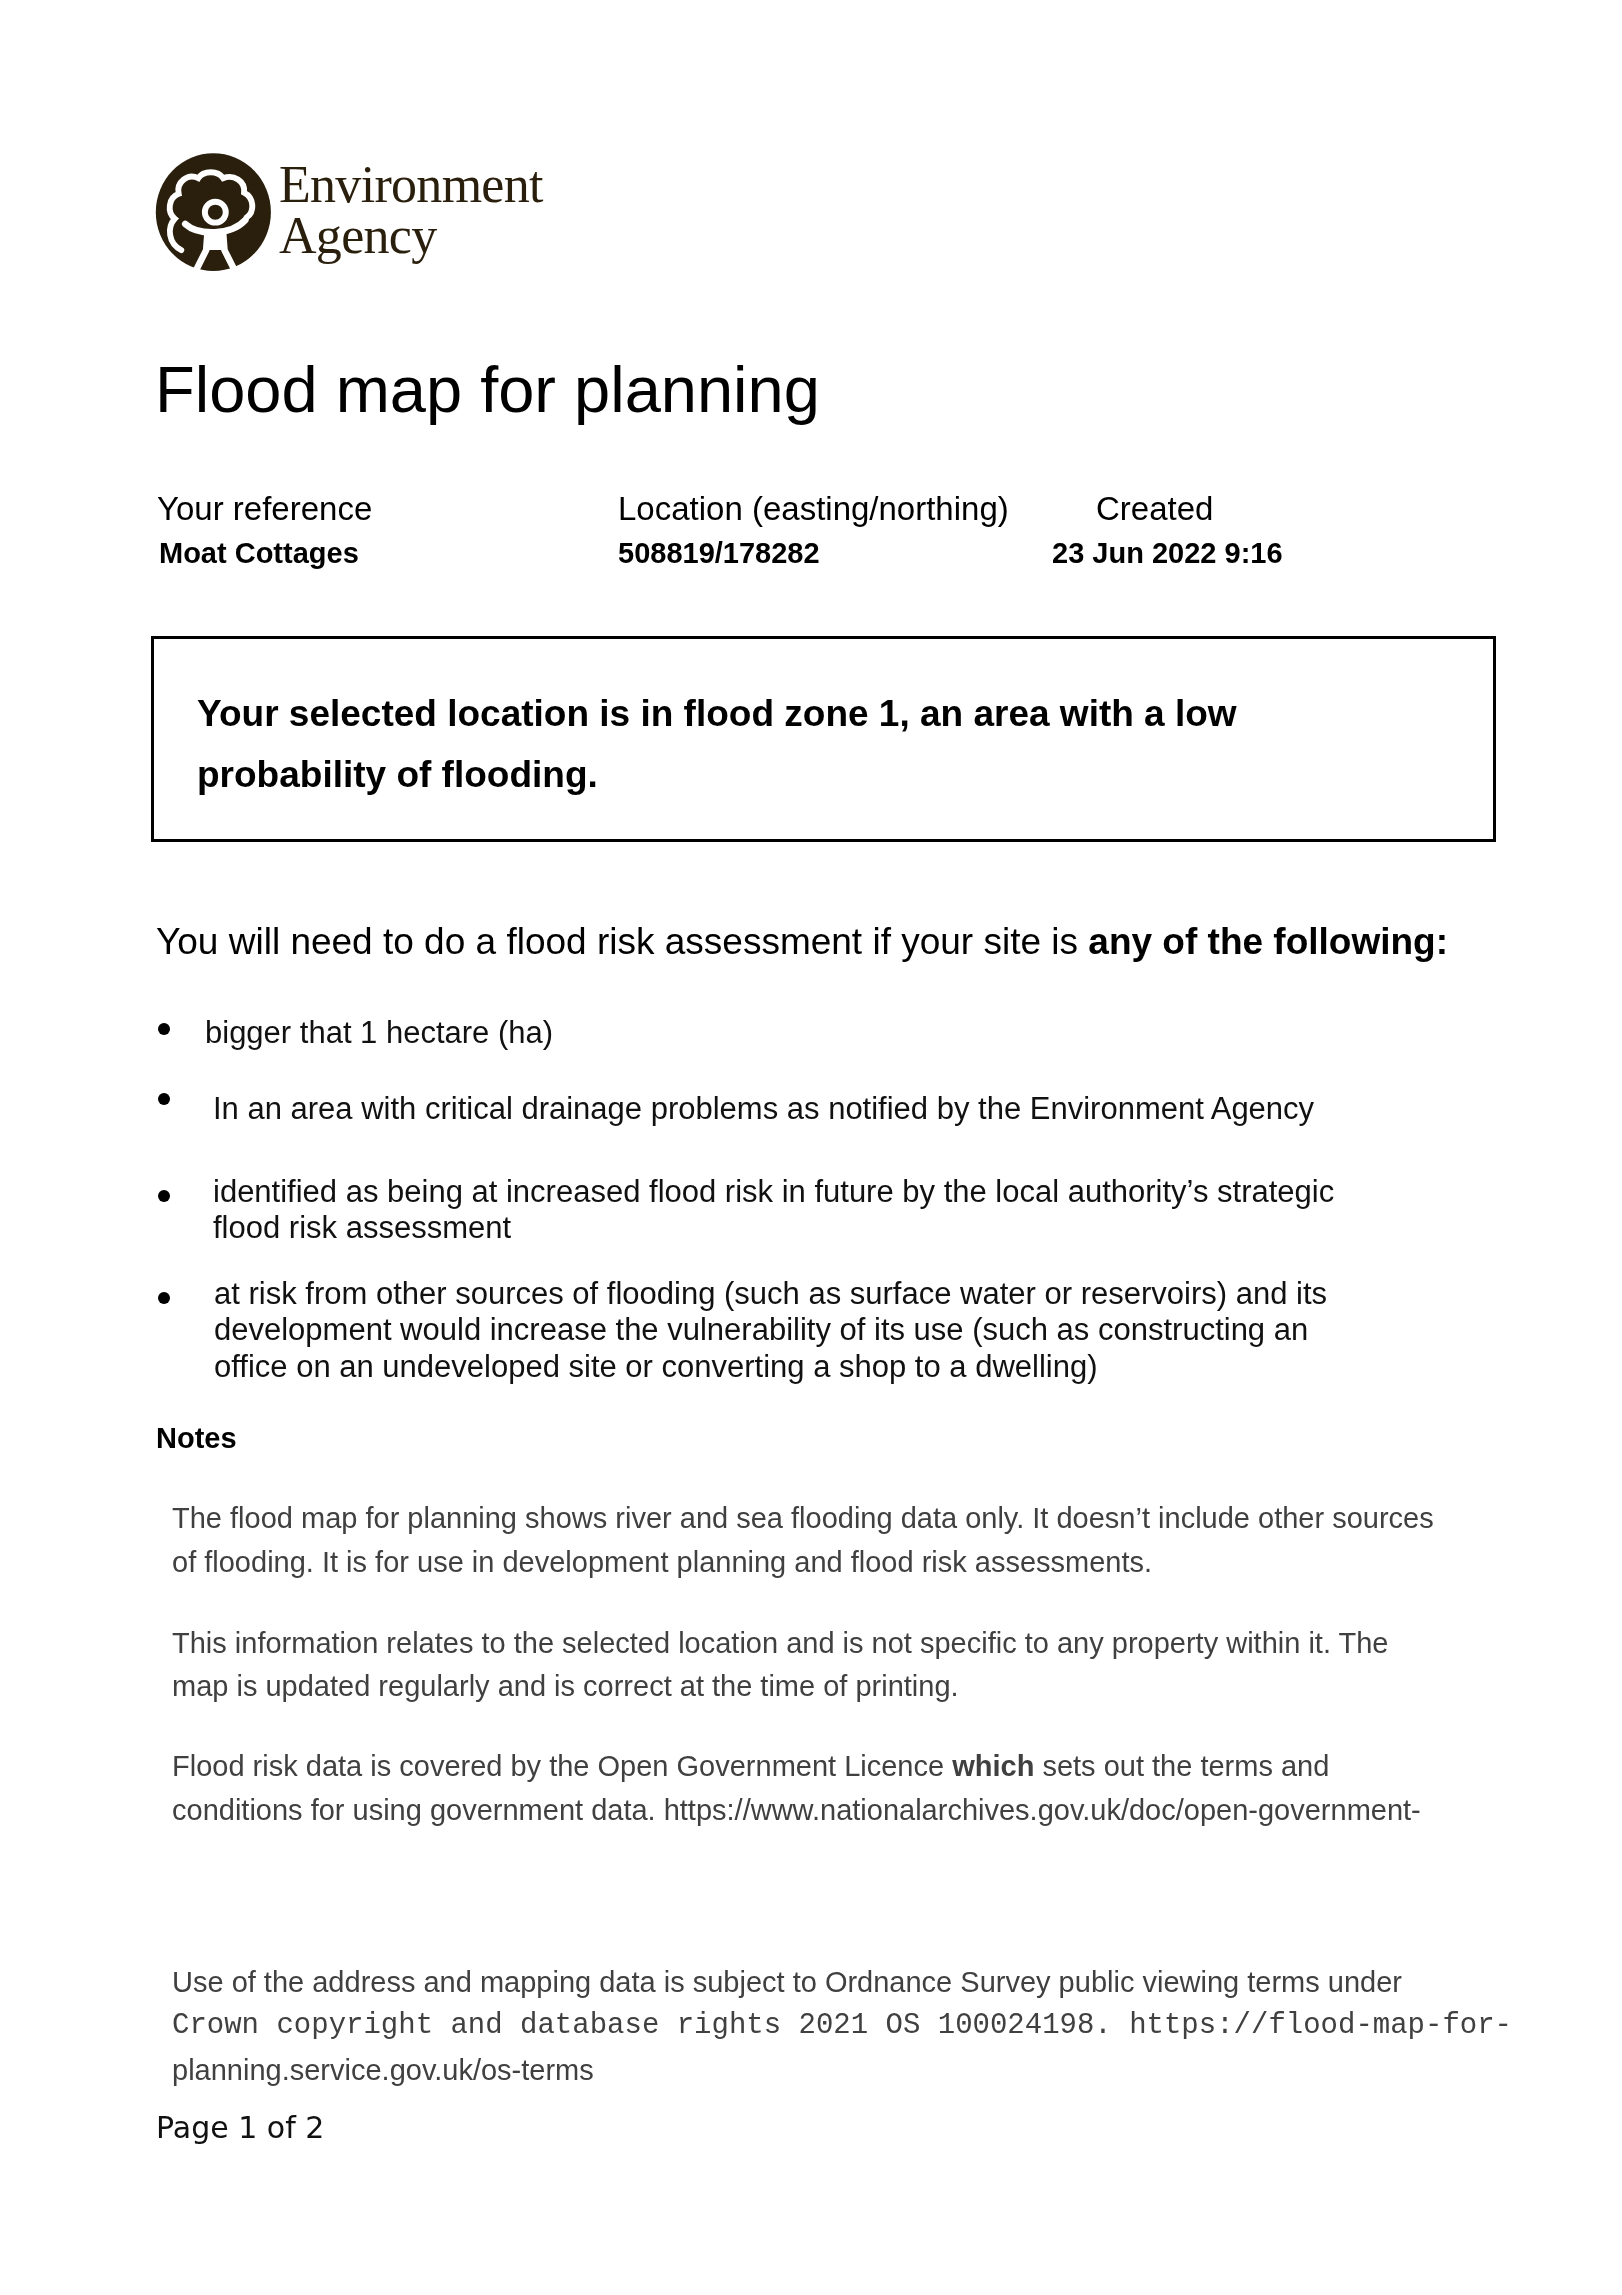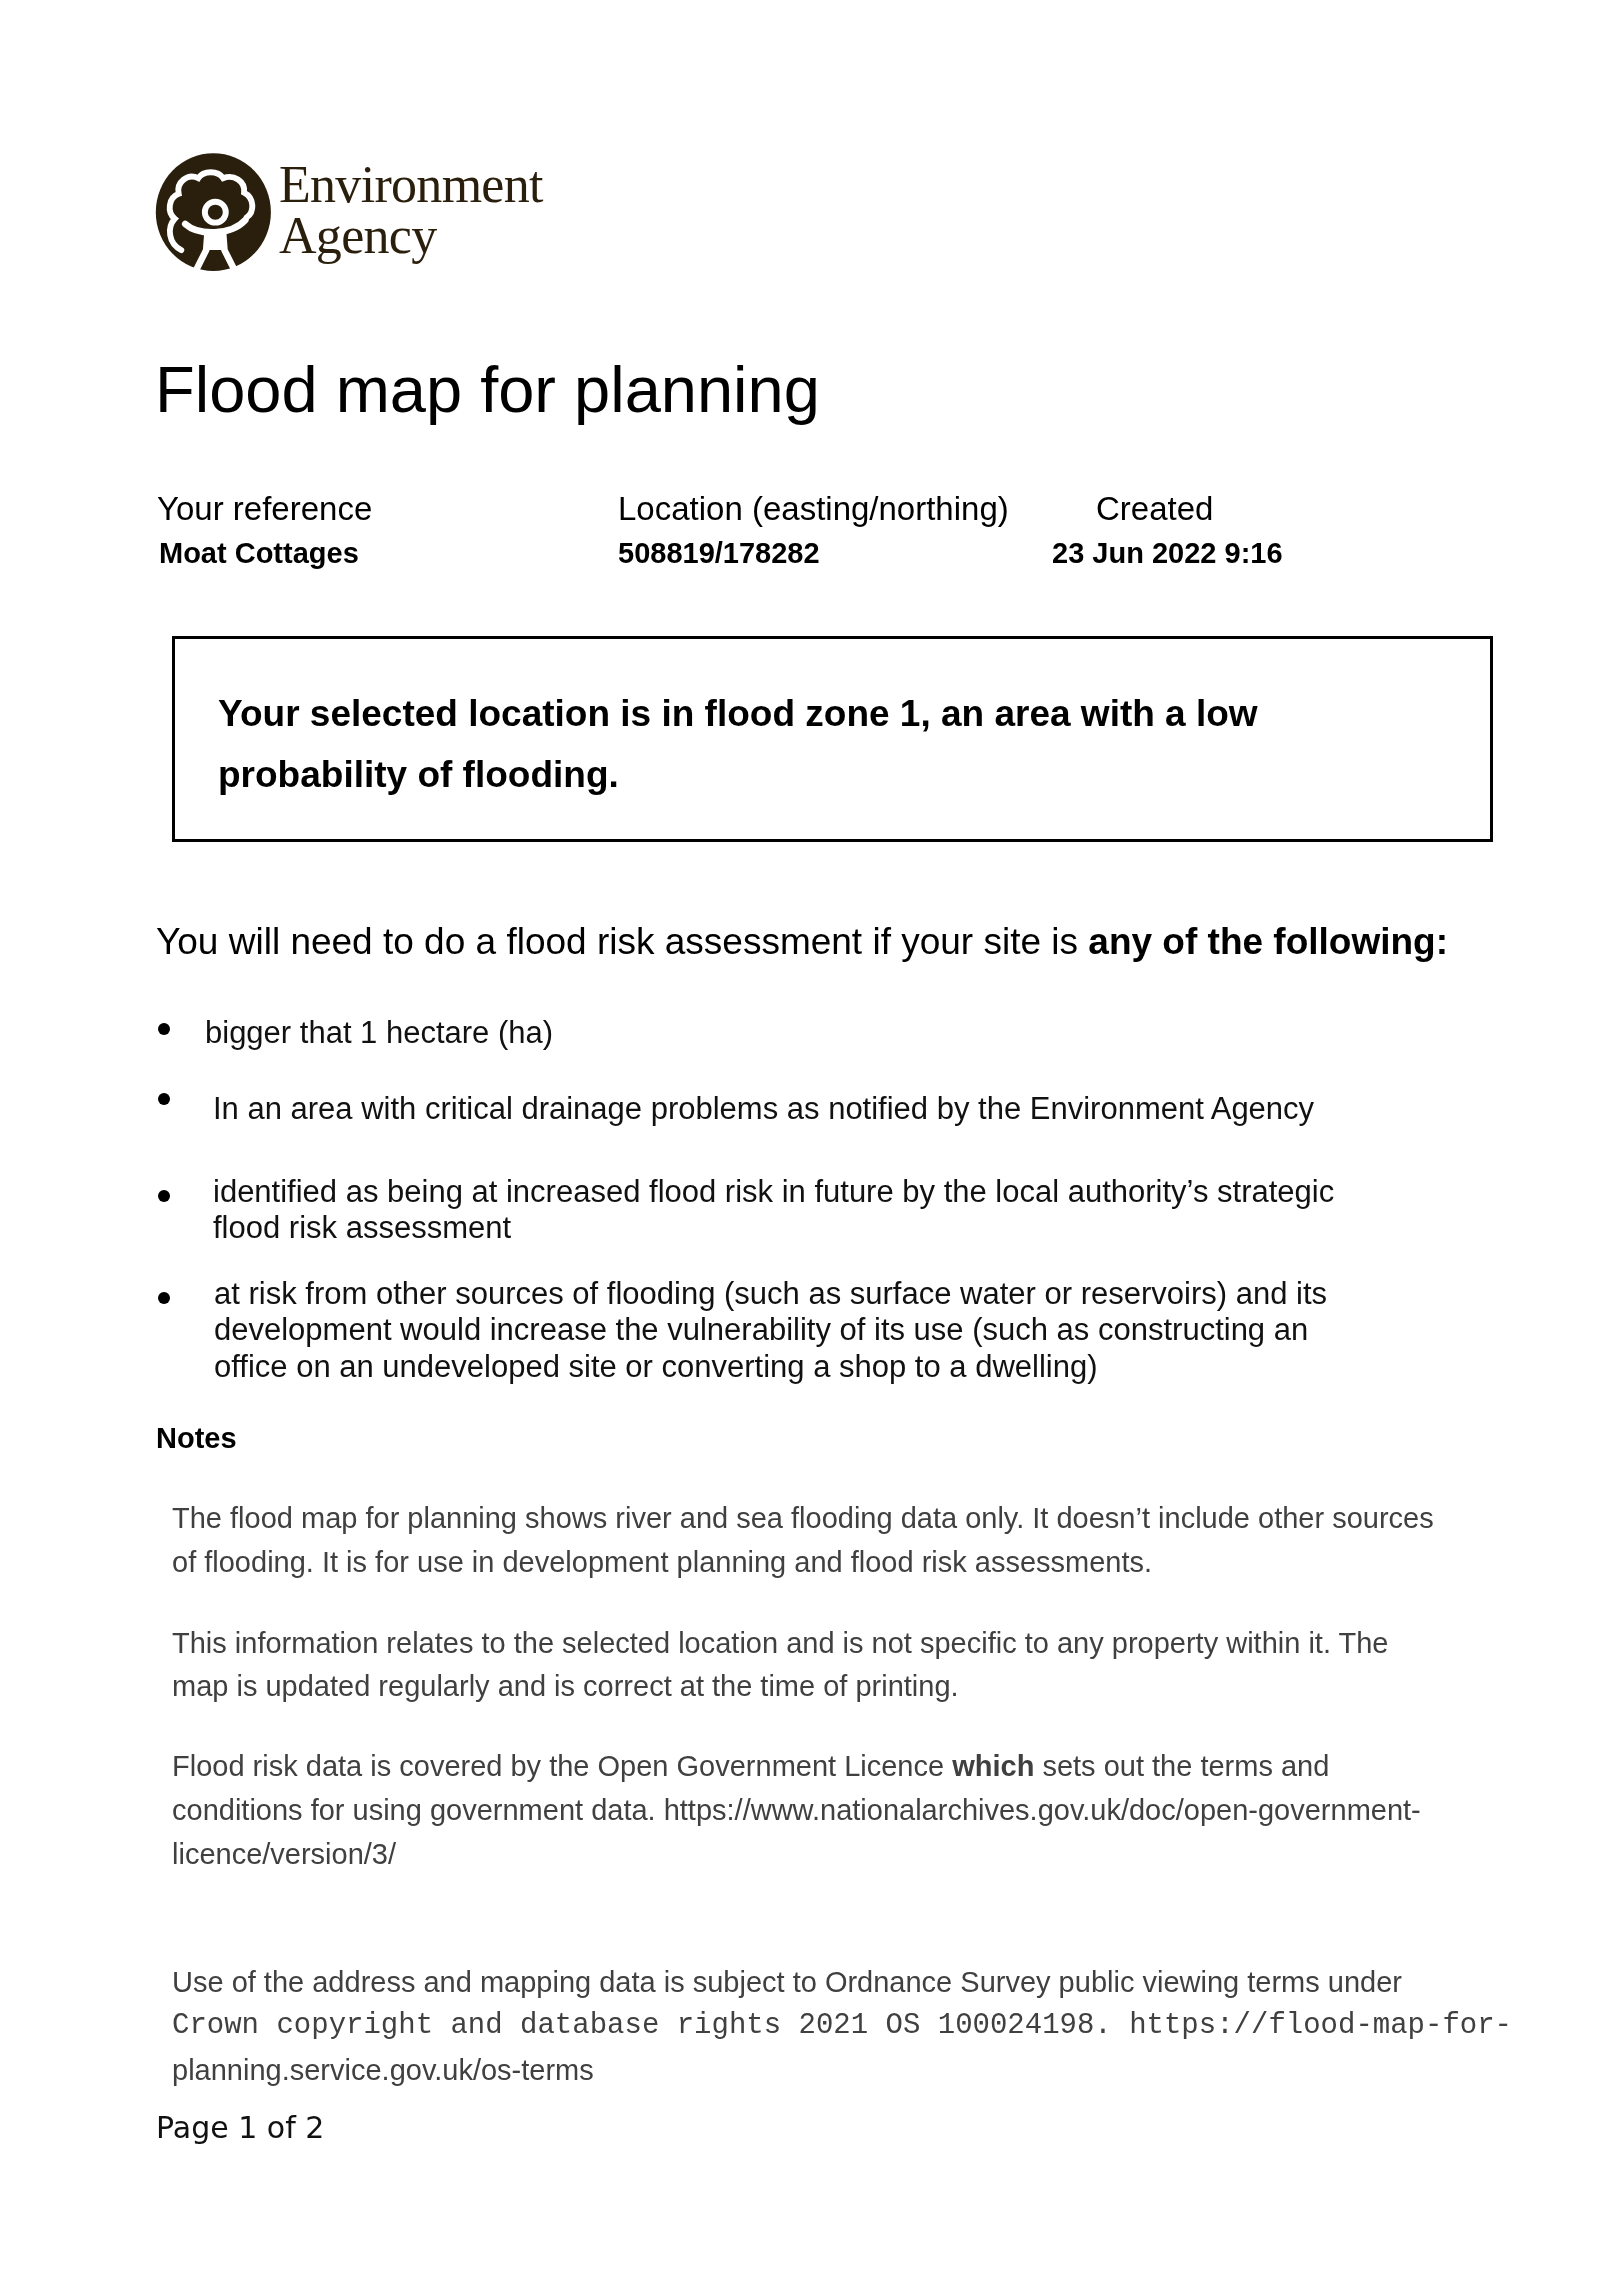--- a/index.html
+++ b/index.html
@@ -3,21 +3,21 @@
 <meta charset="utf-8">
 <style>
   html, body { margin:0; padding:0; background:#ffffff; }
   body { width:1622px; height:2295px; position:relative; overflow:hidden; color:#000; font-family:"Liberation Sans", sans-serif; }
   .abs { position:absolute; white-space:nowrap; }
   #logo { left:155px; top:152px; width:419px; height:121px; }
   .logo-word { position:absolute; font-family:"Liberation Serif", "DejaVu Serif", serif; color:#2a1f0c; font-size:52px; line-height:52px; letter-spacing:-0.7px; }
   #title { left:155px; top:350px; font-size:65px; line-height:79px; }
   .meta-label { font-size:33px; line-height:39px; top:489px; }
   .meta-value { font-size:29px; line-height:39px; top:534px; font-weight:bold; }
-  #zone-box { left:172px; top:636px; width:1315px; height:200px; border:3.3px solid #000; box-sizing:content-box; }
+  #zone-box { left:151px; top:636px; width:1315px; height:200px; border:3.3px solid #000; box-sizing:content-box;padding-left:24px; }
   .zone-line { position:absolute; left:43px; font-size:37px; font-weight:bold; line-height:39px; white-space:nowrap; }
   #intro { left:156px; top:919px; font-size:37px; line-height:46px; }
   .bullet-dot { position:absolute; width:11.8px; height:11.8px; border-radius:50%; background:#000; }
   .bullet-text { position:absolute; font-size:31px; line-height:37px; white-space:nowrap; color:#111; }
   #notes-heading { left:156px; top:1420px; font-size:29px; font-weight:bold; line-height:37px; }
   .note { position:absolute; left:172px; font-size:29px; color:#404040; white-space:nowrap; }
   .note .ln { display:block; height:44px; line-height:44px; }
   #page-num { left:156px; top:2108px; font-family:"DejaVu Sans", sans-serif; font-size:30px; line-height:39px; color:#111; }
 </style>
 </head>
@@ -90,21 +90,20 @@
 </div>
 
 <div class="note" style="top:1622px;">
   <span class="ln" style="height:43px;line-height:43px;">This information relates to the selected location and is not specific to any property within it. The</span>
   <span class="ln" style="height:43px;line-height:43px;">map is updated regularly and is correct at the time of printing.</span>
 </div>
 
 <div class="note" style="top:1744px;">
   <span class="ln"><span>Flood risk data is covered by the Open Government Licence </span><b>which</b><span> sets out the terms and</span></span>
   <span class="ln">conditions for using government data. https://www.nationalarchives.gov.uk/doc/open-government-</span>
-  <span class="ln">licence/version/3/</span>
 </div>
 
 <div class="note" style="top:1916px;margin-top:44px;">
   <span class="ln" style="height:44px;line-height:44px;">Use of the address and mapping data is subject to Ordnance Survey public viewing terms under</span>
   <span class="ln" style="height:44px;line-height:44px;font-family:Liberation Mono, monospace;">Crown copyright and database rights 2021 OS 100024198. https://flood-map-for-</span>
   <span class="ln" style="height:44px;line-height:44px;">planning.service.gov.uk/os-terms</span>
 </div>
 
 <div id="page-num" class="abs">Page 1 of 2</div>
 

